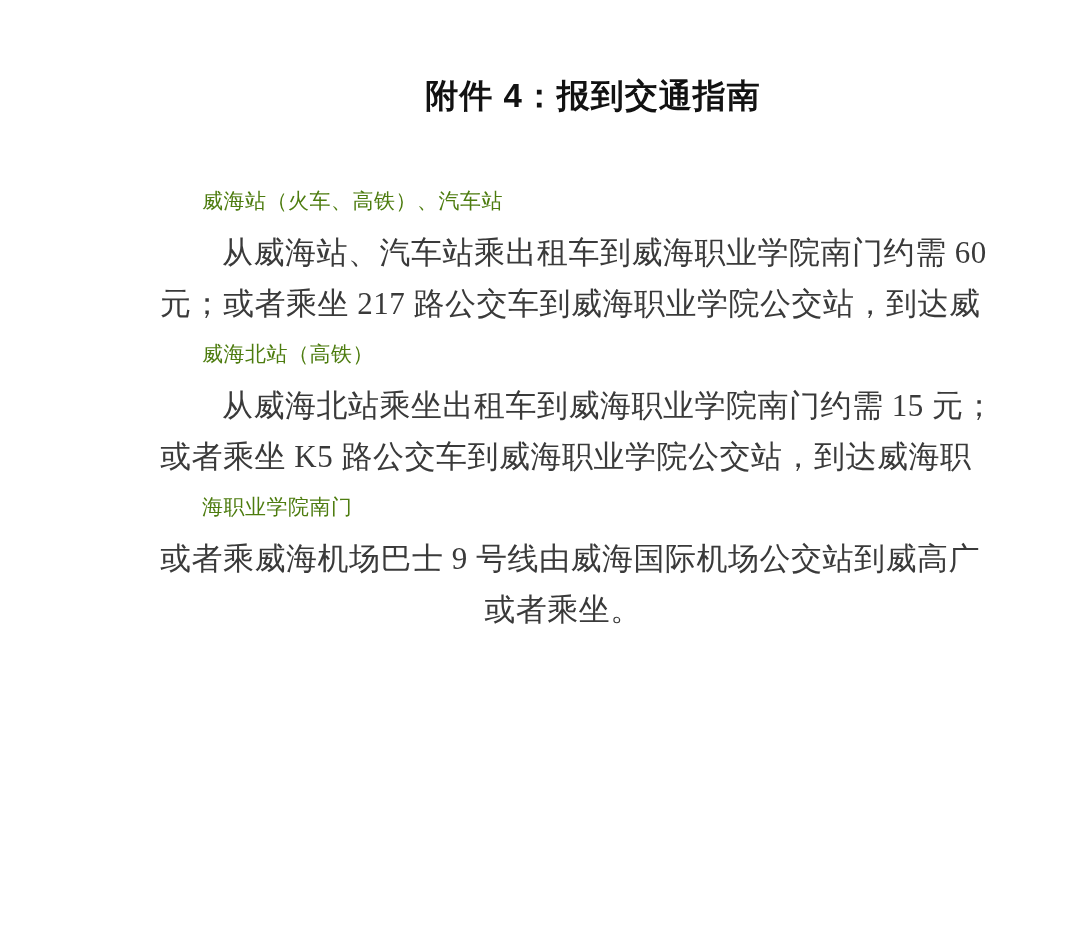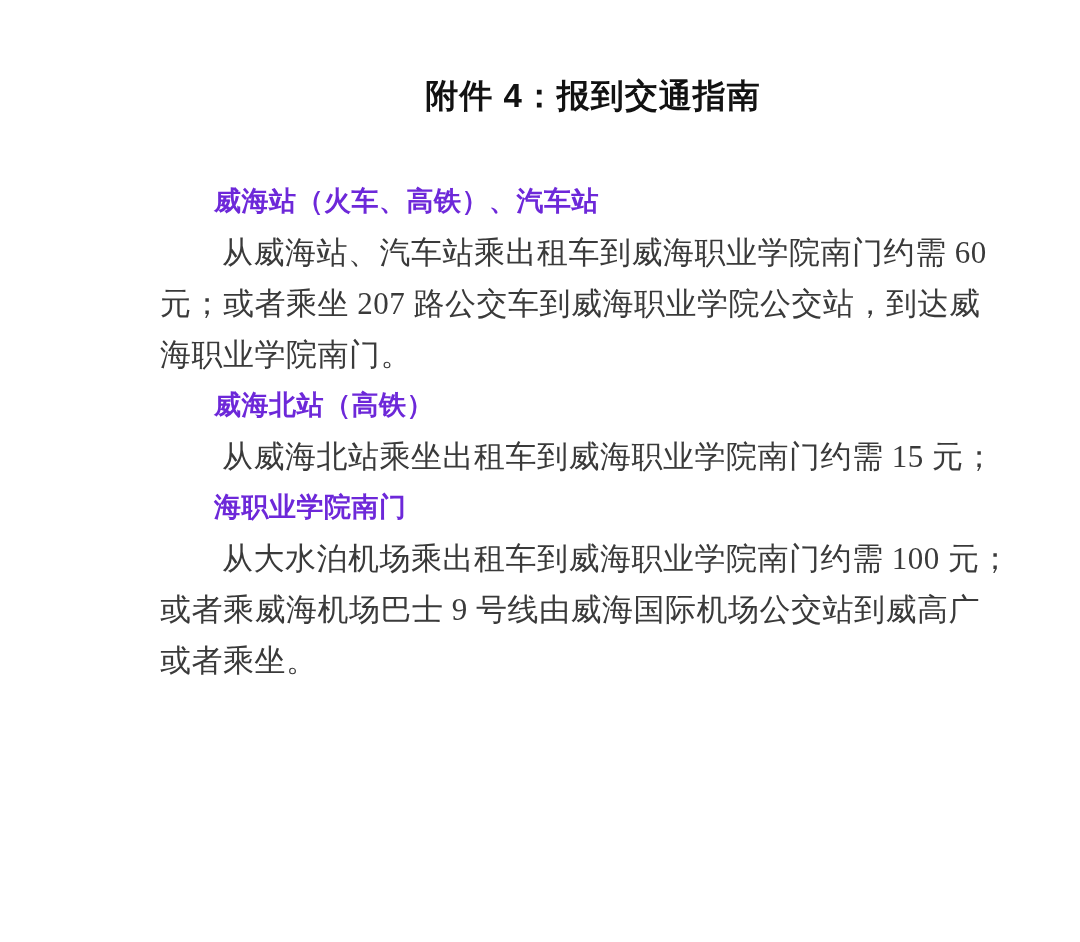--- a/index.html
+++ b/index.html
@@ -30,63 +30,63 @@
     
     transform: translateX(30px);
   }
 
   .doc-body {
     margin-top: 60px;
   }
 
   .section-heading {
     font-family: "Liberation Serif", "DejaVu Serif", serif;
-    font-size: 27px;
-    font-weight: 700;
+    font-size: 21px;
+    font-weight: 400;
     line-height: 51px;
-    color: #6d28d9;
+    color: #4d7c0f;
     text-indent: 2em;
     letter-spacing: 0.5px;
   }
 
   .para-line {
     font-size: 31px;
     font-weight: 400;
     line-height: 51px;
     color: #3a3a3a;
     letter-spacing: 0.5px;
     white-space: nowrap;
+    text-align: center;
   }
 
   .para-line.first-line {
     text-indent: 2em;
   }
 </style>
 </head>
 <body>
 
 <div class="page">
 
   <h1 class="doc-title">附件 4：报到交通指南</h1>
 
   <div class="doc-body">
 
     <section>
       <h2 class="section-heading">威海站（火车、高铁）、汽车站</h2>
       <div class="para-line first-line">从威海站、汽车站乘出租车到威海职业学院南门约需 60</div>
-      <div class="para-line">元；或者乘坐 207 路公交车到威海职业学院公交站，到达威</div>
-      <div class="para-line">海职业学院南门。</div>
+      <div class="para-line">元；或者乘坐 217 路公交车到威海职业学院公交站，到达威</div>
     </section>
 
     <section>
       <h2 class="section-heading">威海北站（高铁）</h2>
       <div class="para-line first-line">从威海北站乘坐出租车到威海职业学院南门约需 15 元；</div>
+      <div class="para-line">或者乘坐 K5 路公交车到威海职业学院公交站，到达威海职</div>
     </section>
 
     <section>
       <h2 class="section-heading">海职业学院南门</h2>
-      <div class="para-line first-line">从大水泊机场乘出租车到威海职业学院南门约需 100 元；</div>
       <div class="para-line">或者乘威海机场巴士 9 号线由威海国际机场公交站到威高广</div>
       <div class="para-line">或者乘坐。</div>
     </section>
 
   </div>
 </div>
 
 </body></html>

